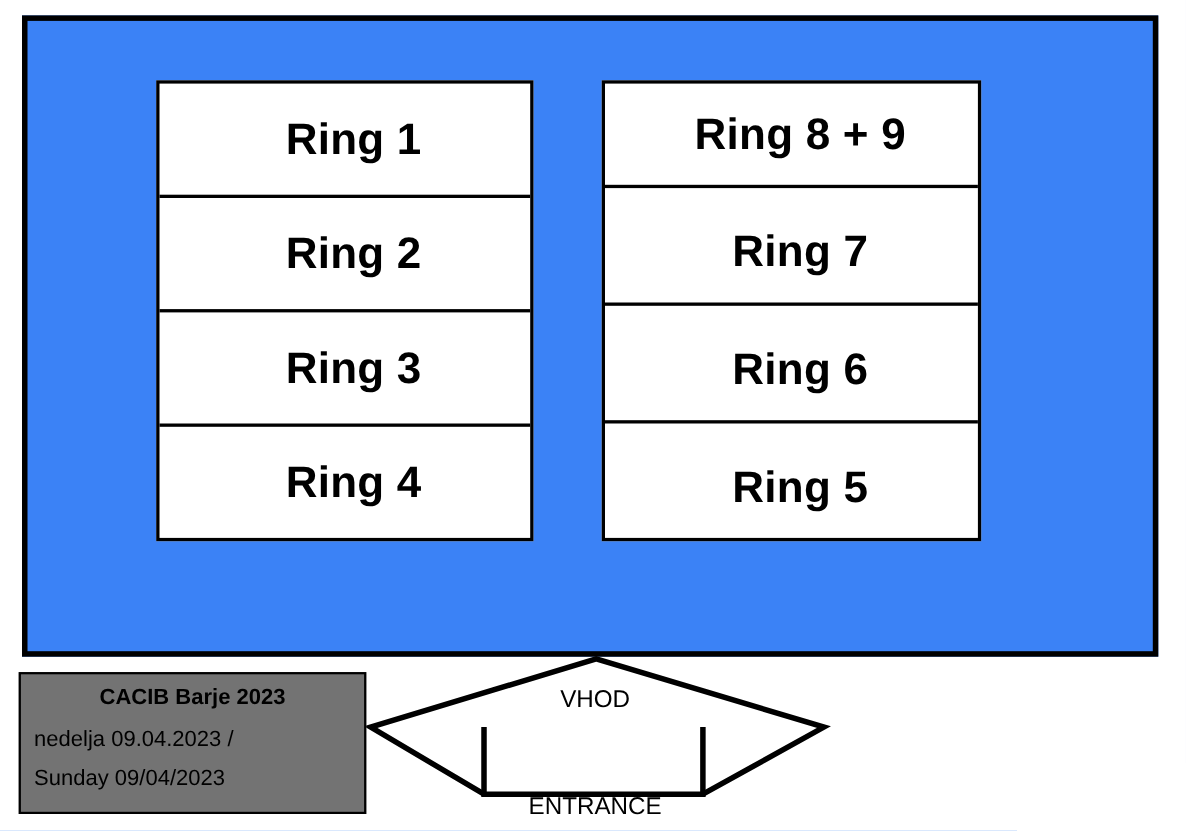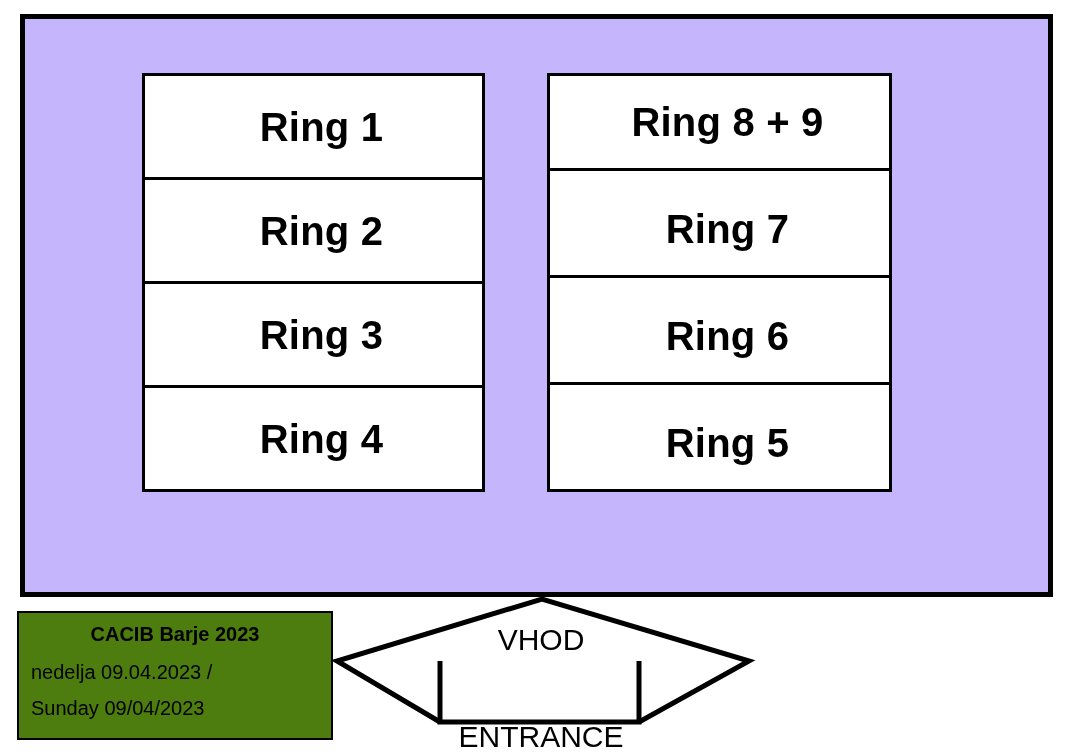--- a/index.html
+++ b/index.html
@@ -22,21 +22,21 @@
 
   
   #hall {
     position: absolute;
     left: 20px;
     top: 14px;
     width: 1033px;
     height: 583px;
     border: 5px solid #000000;
     box-sizing: border-box;
-    background: #c4b5fd;
+    background: #3b82f6;
   }
 
   
   .ring-block {
     position: absolute;
     box-sizing: border-box;
     border: 3px solid #000000;
     background: #ffffff;
     display: flex;
     flex-direction: column;
@@ -86,21 +86,21 @@
   #entrance svg {
     display: block;
     width: 100%;
     height: 100%;
     overflow: visible;
   }
   .entrance-text {
     position: absolute;
     width: 100%;
     text-align: center;
-    font-size: 30px;
+    font-size: 22px;
     font-weight: normal;
     line-height: 1;
     color: #000000;
     white-space: nowrap;
   }
   #entrance-label-vhod {
     top: 42px;
   }
   #entrance-label-entrance {
     top: 95px;
@@ -109,21 +109,21 @@
 
   
   #caption-box {
     position: absolute;
     left: 17px;
     top: 611px;
     width: 316px;
     height: 129px;
     box-sizing: border-box;
     border: 2px solid #000000;
-    background: #4d7c0f;
+    background: #737373;
     padding: 8px 12px 0 12px;
   }
   #caption-title {
     text-align: center;
     font-size: 20px;
     font-weight: bold;
     line-height: 1.35;
     color: #000000;
     white-space: nowrap;
   }

